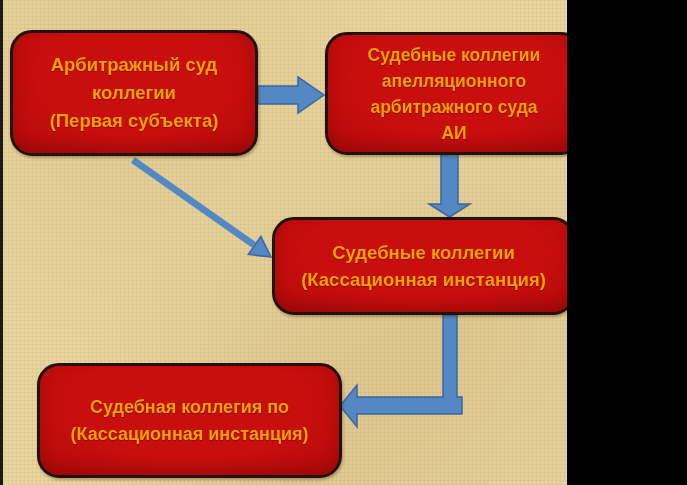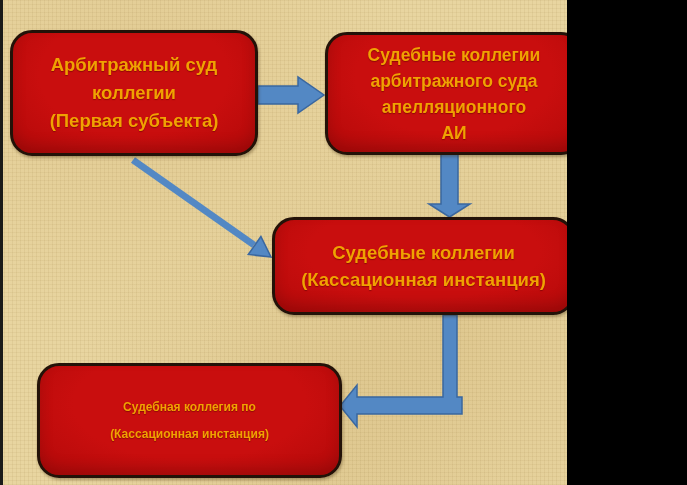--- a/index.html
+++ b/index.html
@@ -33,21 +33,21 @@
     border:3px solid #231208;border-radius:22px;
     display:flex;flex-direction:column;justify-content:center;align-items:center;
     text-align:center;color:#f0a202;font-weight:bold;
     box-shadow:1px 2px 3px rgba(60,40,10,.35), inset 0 -8px 14px rgba(0,0,0,.15);
     z-index:10;
   }
   .node span{display:block;text-shadow:0 1px 1px rgba(90,0,0,.5);}
   #node-1{left:10px;top:30px;width:248px;height:126px;font-size:18.5px;line-height:28px;}
   #node-2{left:325px;top:32px;width:258px;height:123px;font-size:17.5px;line-height:26px;}
   #node-3{left:272px;top:217px;width:303px;height:98px;font-size:18.5px;line-height:27px;}
-  #node-4{left:37px;top:363px;width:305px;height:115px;font-size:12px;line-height:27px;}
+  #node-4{left:37px;top:363px;width:305px;height:115px;font-size:18px;line-height:27px;}
   
   #arrows{position:absolute;left:0;top:0;width:687px;height:485px;z-index:5;}
   
   .top-blue-btn{
     position:absolute;left:604px;top:0;width:33px;height:16px;
     background:linear-gradient(#4a8fe8,#1c60c5);
     border-radius:0 0 4px 4px;z-index:40;cursor:pointer;
   }
   .top-blue-btn .glyph{
     width:14px;height:4px;background:#fff;border-radius:2px;
@@ -79,22 +79,22 @@
   </svg>
 
   <div class="node" id="node-1">
     <span>Арбитражный суд</span>
     <span>коллегии</span>
     <span>(Первая субъекта)</span>
   </div>
 
   <div class="node" id="node-2">
     <span>Судебные коллегии</span>
+    <span>апелляционного</span>
     <span>арбитражного суда</span>
-    <span>апелляционного</span>
     <span>АИ</span>
   </div>
 
   <div class="node" id="node-3">
     <span>Судебные коллегии</span>
     <span>(Кассационная инстанция)</span>
   </div>
 
   <div class="node" id="node-4">
     <span>Судебная коллегия по</span>

